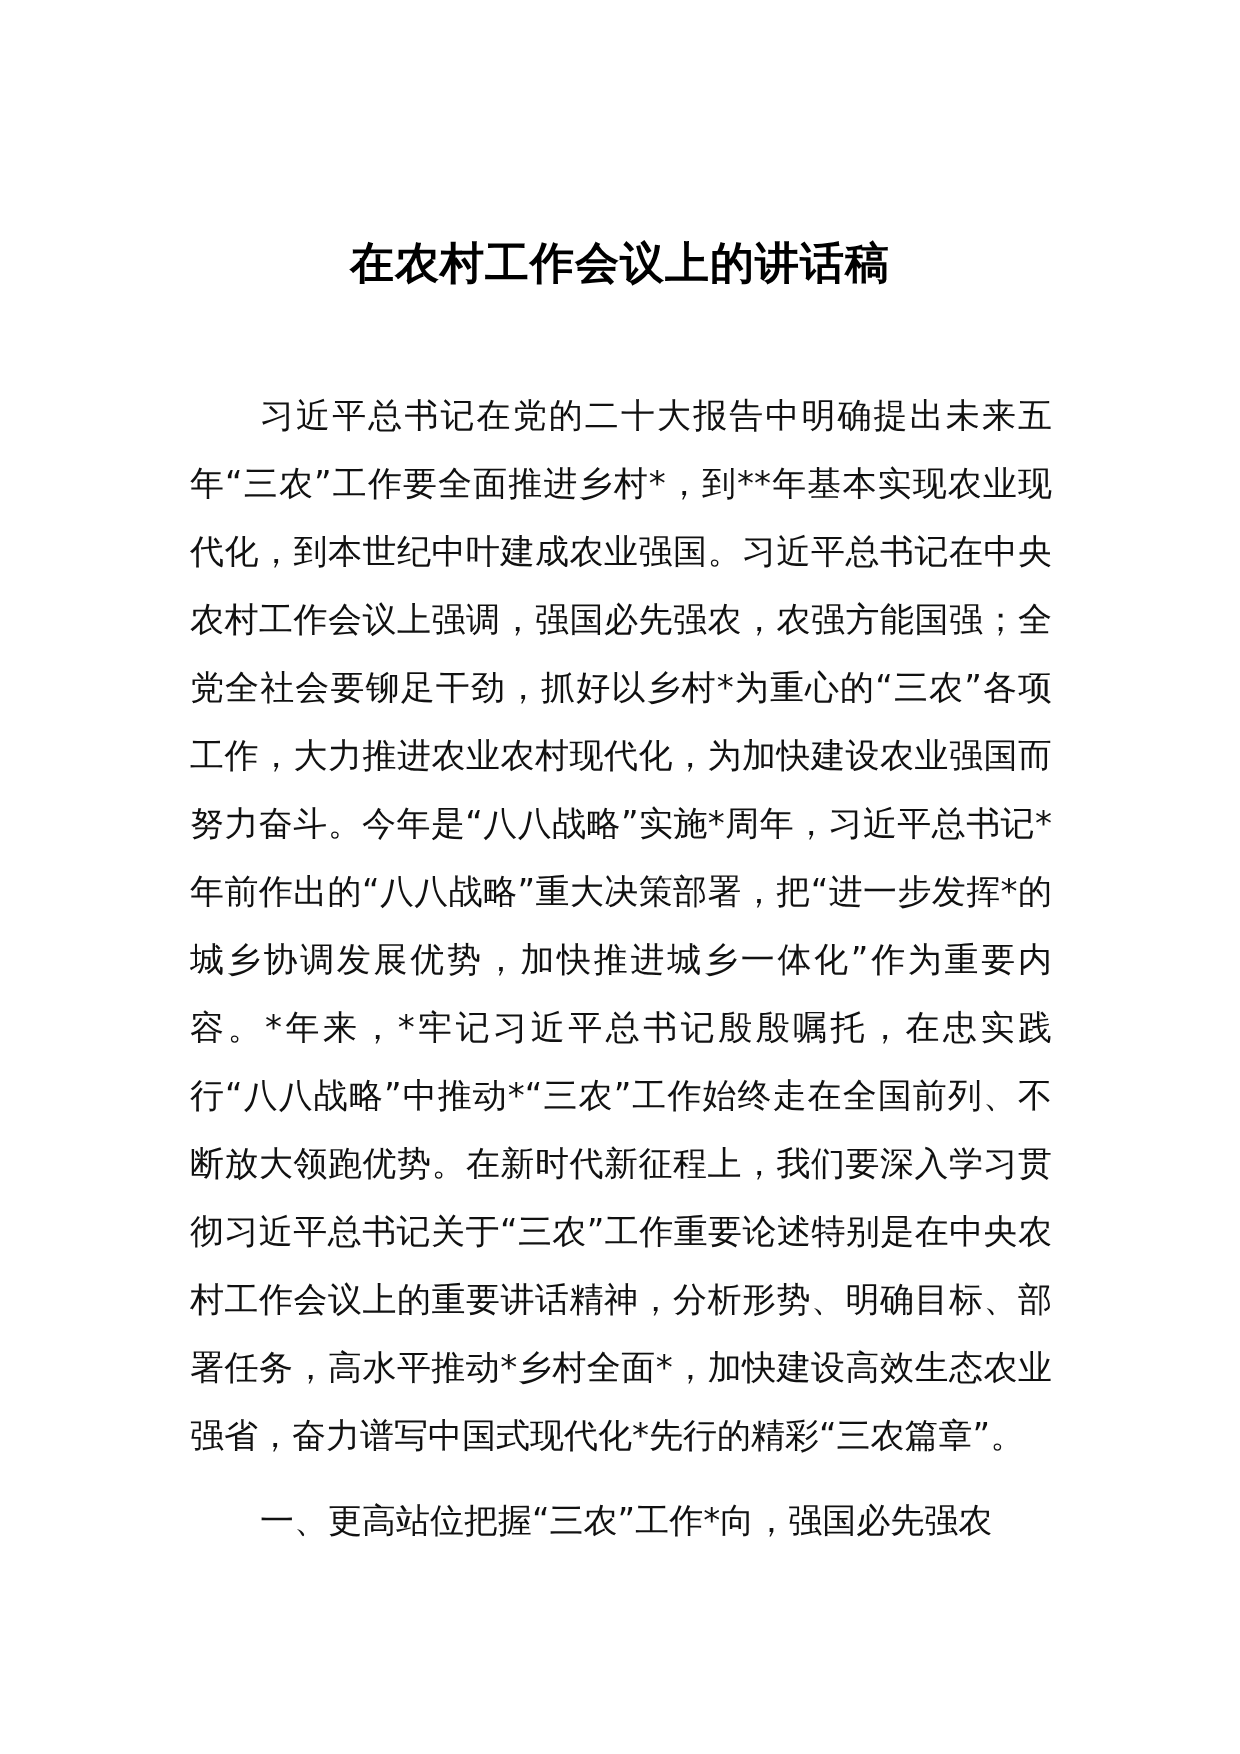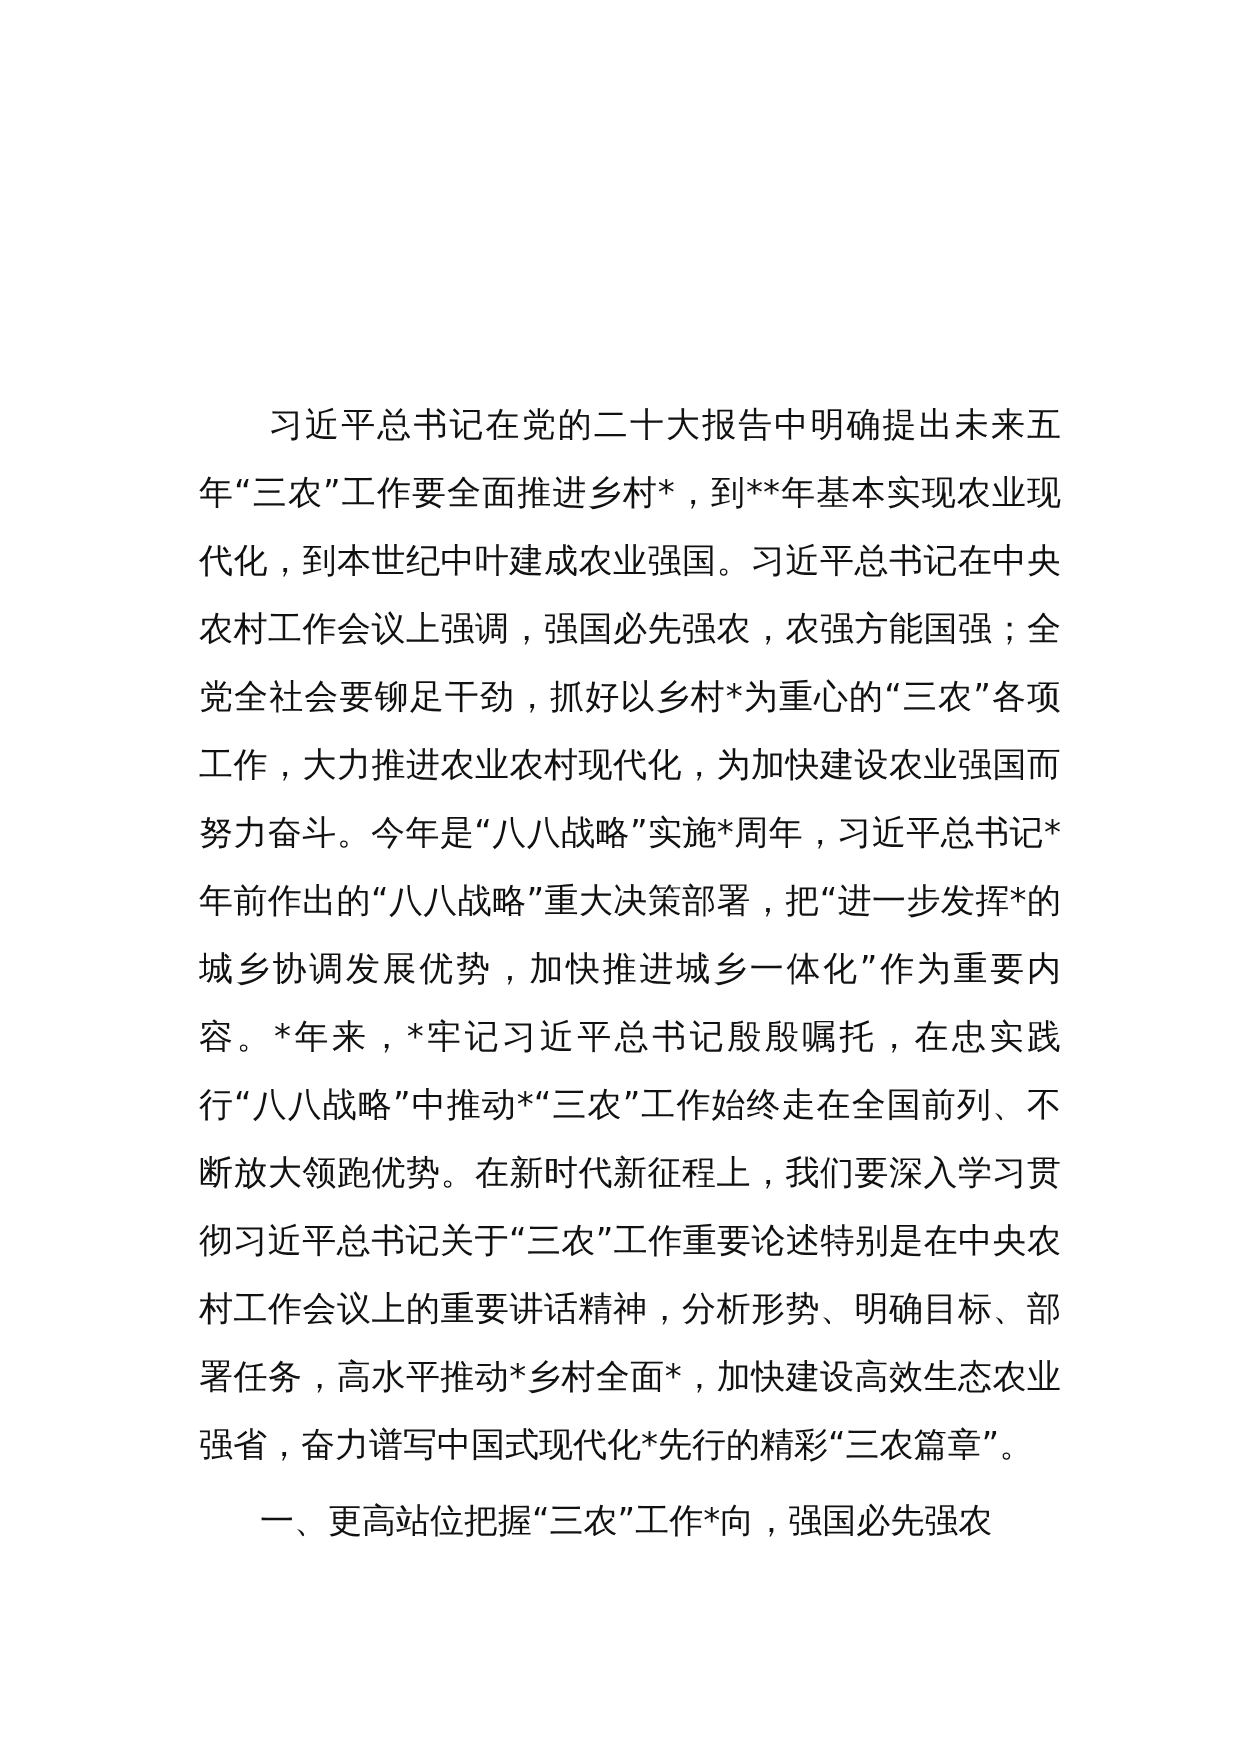--- a/index.html
+++ b/index.html
@@ -10,28 +10,29 @@
       text-align: center;
       font-family: "DejaVu Sans", "Liberation Sans", sans-serif;
       font-weight: bold; font-size: 44px; line-height: 56px;
       color: #000000; letter-spacing: 1px;
     }
     .body-text {
       position: absolute; left: 190px; width: 862px; top: 381px;
       font-family: "DejaVu Sans", "Liberation Sans", sans-serif;
       font-size: 34px; line-height: 68px; color: #111111;
       text-align: justify; text-indent: 70px;
-      word-break: break-all; margin: 9px;
+      word-break: break-all; margin: 0;
     }
     .section-heading {
       position: absolute; left: 190px; width: 862px; top: 1486px;
       font-family: "DejaVu Sans", "Liberation Sans", sans-serif;
       font-size: 34px; line-height: 68px; color: #111111;
       text-indent: 70px; white-space: nowrap; overflow: hidden; margin: 0;
     }
   </style>
 </head>
 <body>
 
 <div class="page">
+  <h1 class="title">在农村工作会议上的讲话稿</h1>
   <p class="body-text">习近平总书记在党的二十大报告中明确提出未来五年“三农”工作要全面推进乡村*，到**年基本实现农业现代化，到本世纪中叶建成农业强国。习近平总书记在中央农村工作会议上强调，强国必先强农，农强方能国强；全党全社会要铆足干劲，抓好以乡村*为重心的“三农”各项工作，大力推进农业农村现代化，为加快建设农业强国而努力奋斗。今年是“八八战略”实施*周年，习近平总书记*年前作出的“八八战略”重大决策部署，把“进一步发挥*的城乡协调发展优势，加快推进城乡一体化”作为重要内容。*年来，*牢记习近平总书记殷殷嘱托，在忠实践行“八八战略”中推动*“三农”工作始终走在全国前列、不断放大领跑优势。在新时代新征程上，我们要深入学习贯彻习近平总书记关于“三农”工作重要论述特别是在中央农村工作会议上的重要讲话精神，分析形势、明确目标、部署任务，高水平推动*乡村全面*，加快建设高效生态农业强省，奋力谱写中国式现代化*先行的精彩“三农篇章”。</p>
   <p class="section-heading">一、更高站位把握“三农”工作*向，强国必先强农</p>
 </div>
 
 </body></html>

